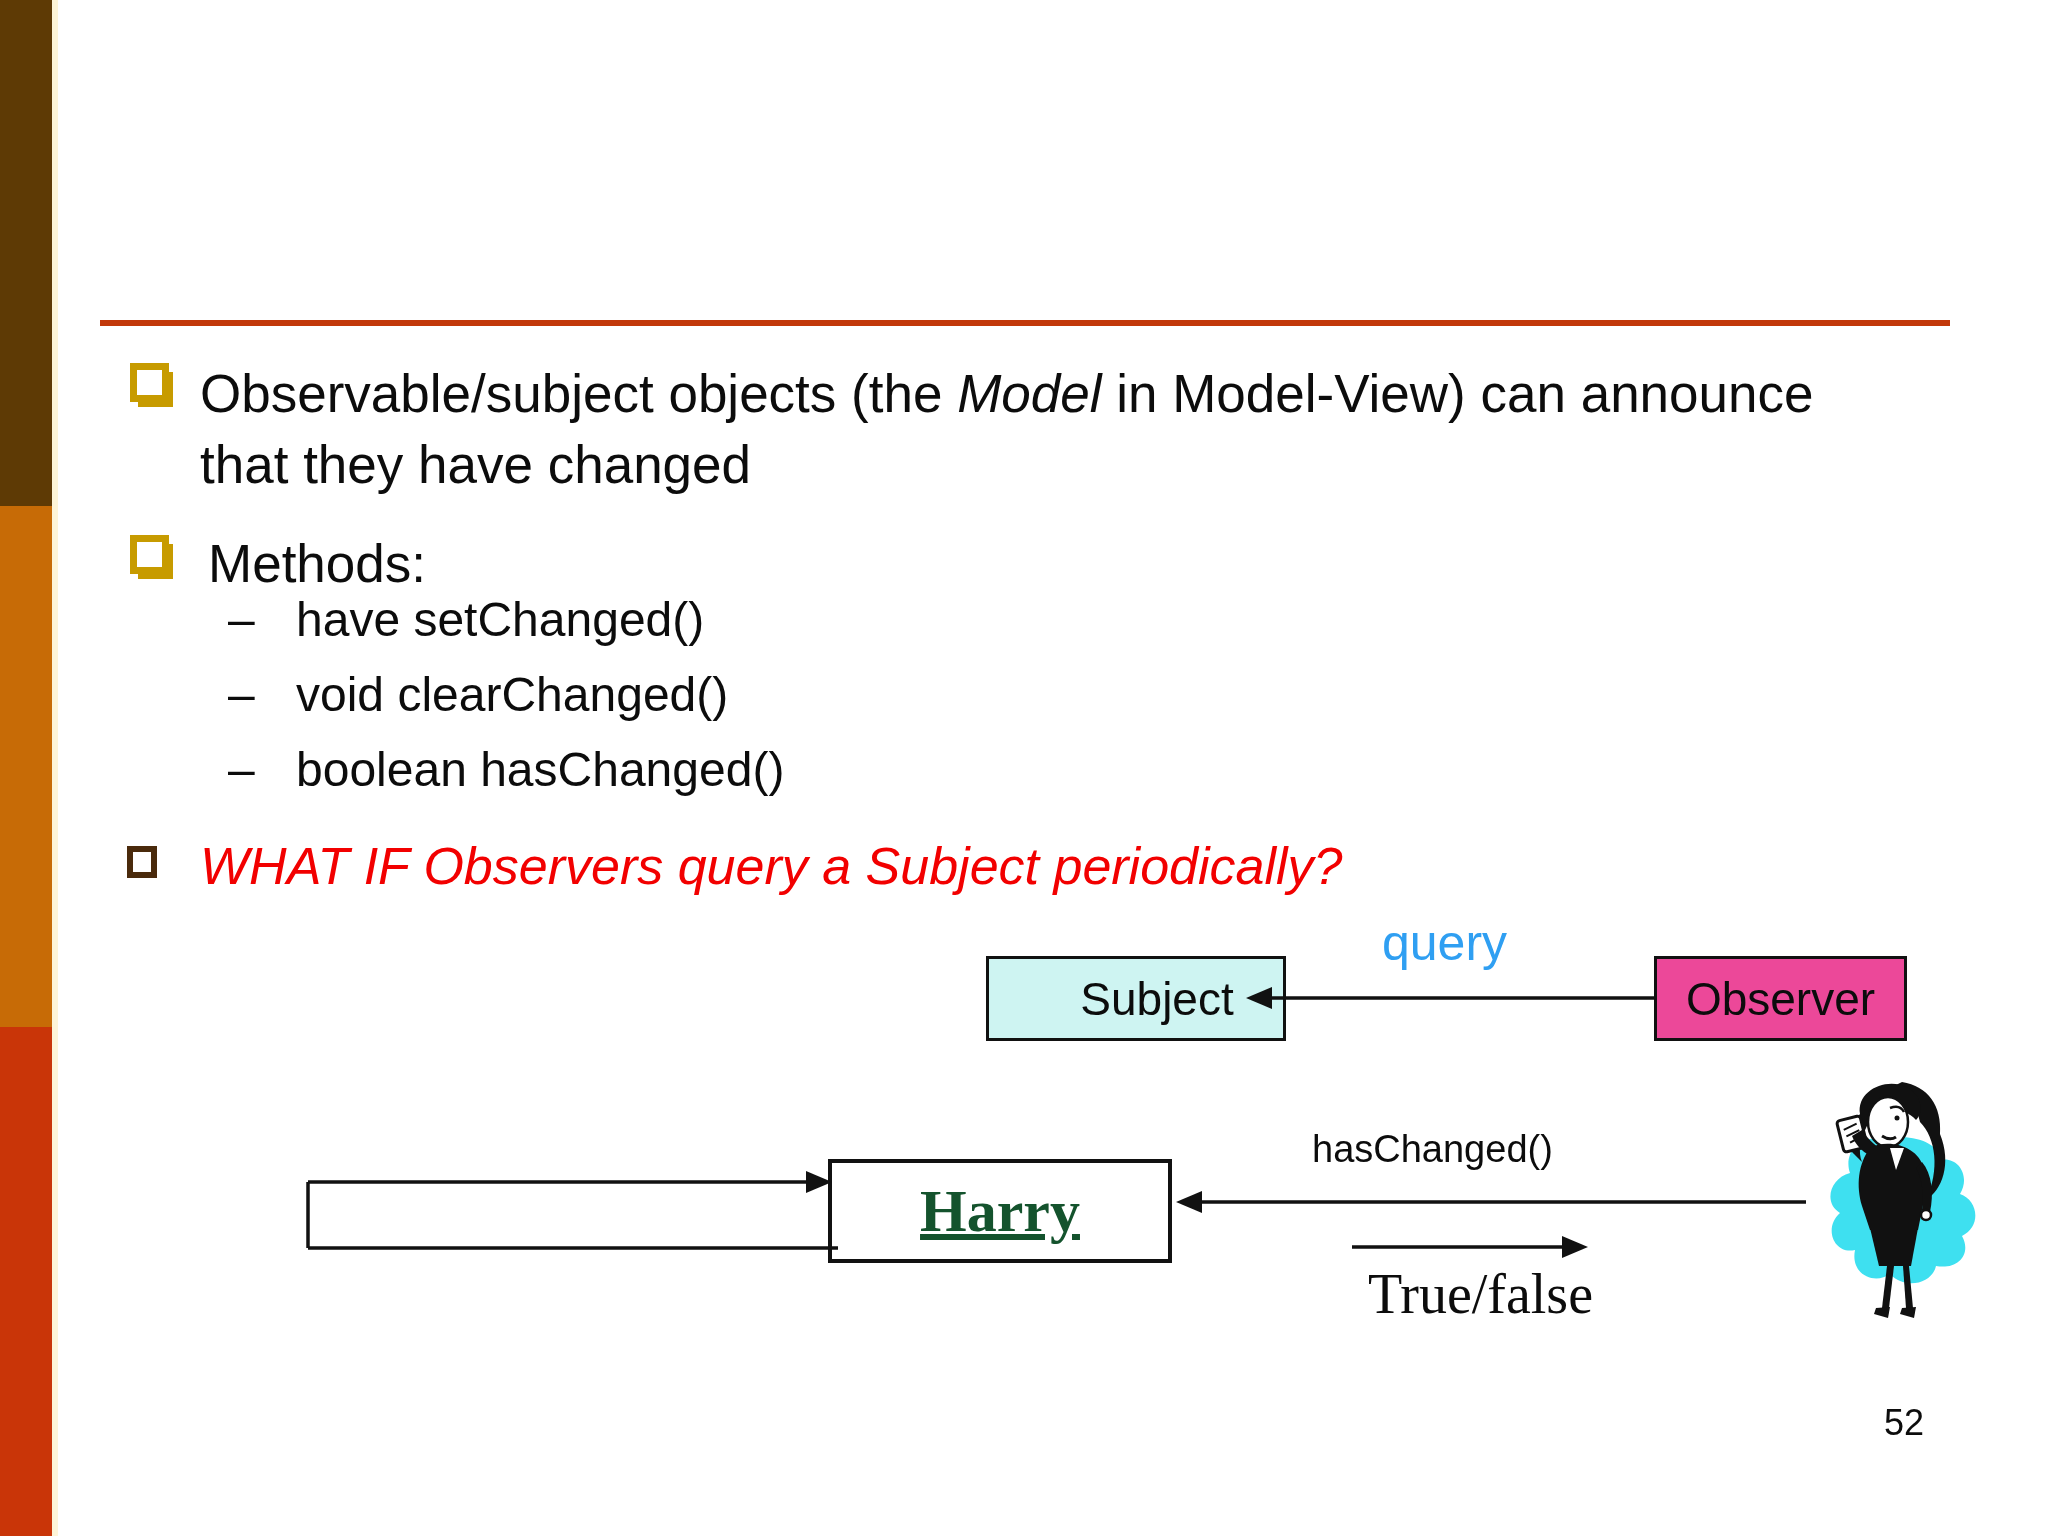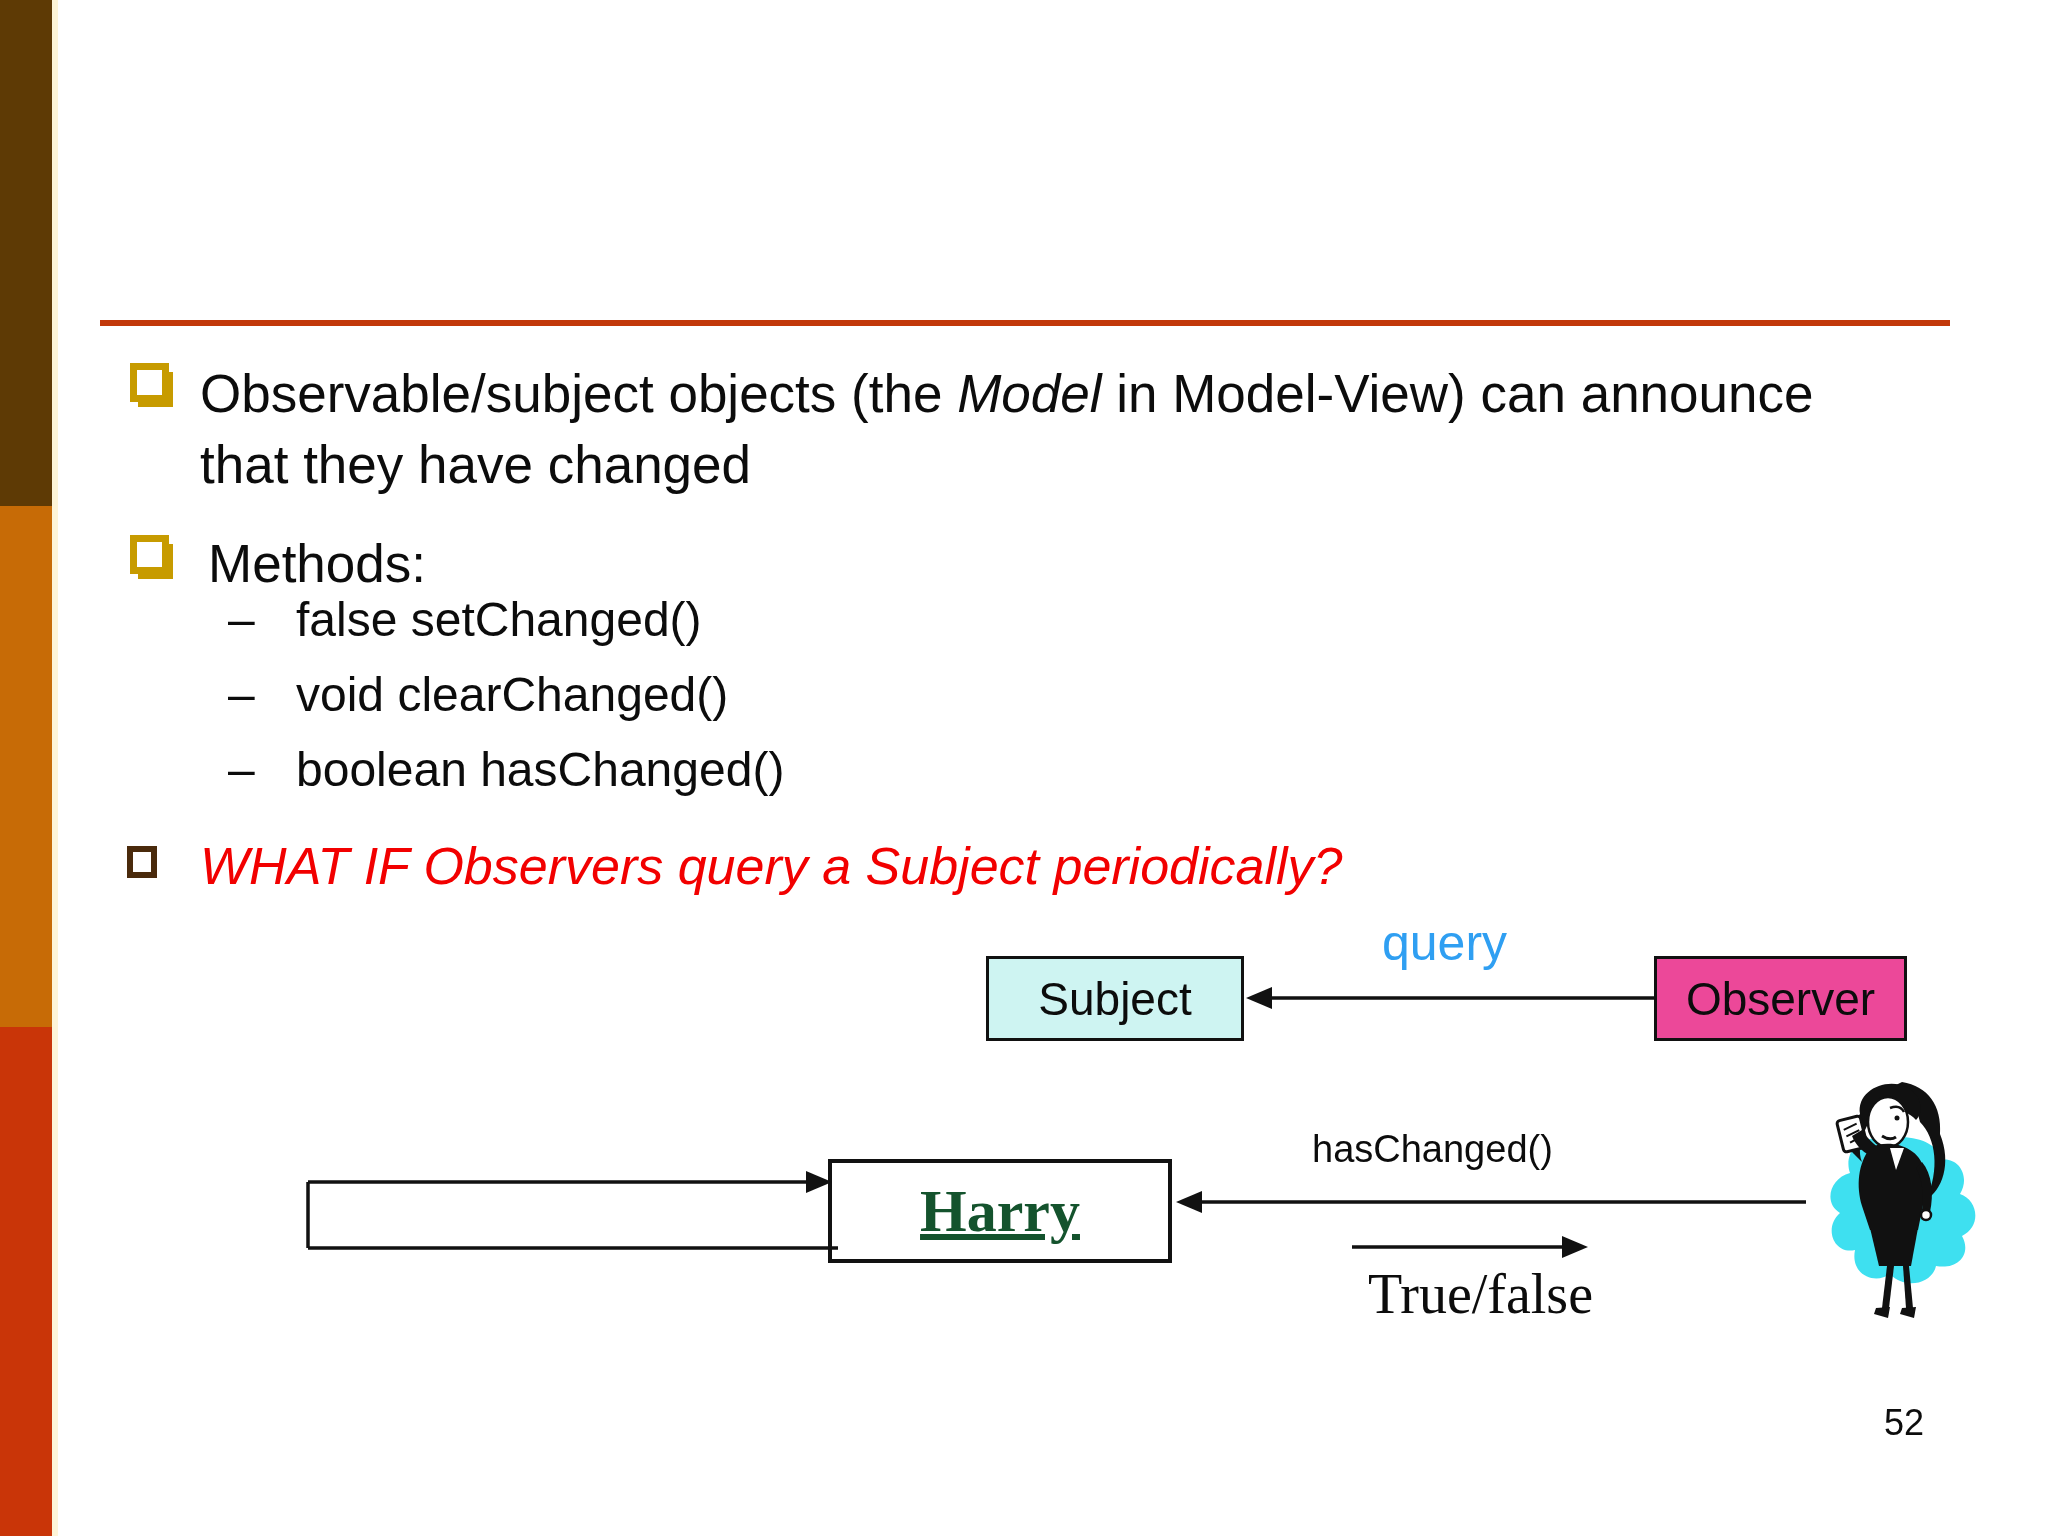--- a/index.html
+++ b/index.html
@@ -27,21 +27,21 @@
   .body-text{position:absolute;font-size:53px;line-height:71px;white-space:nowrap;}
   .method-row{position:absolute;font-size:48px;white-space:nowrap;}
   .method-dash{position:absolute;left:28px;}
   .method-label{position:absolute;left:96px;}
   .question{position:absolute;left:200px;top:836px;font-size:52px;font-style:italic;color:#f20000;white-space:nowrap;}
 
   
   .query-label{position:absolute;left:1382px;top:914px;font-size:50px;color:#2f9ff2;}
   .dbox{position:absolute;border:3px solid #111;display:flex;align-items:center;justify-content:center;
         font-size:46px;color:#0c0c0c;}
-  .subject-box{left:986px;top:956px;width:252px;height:79px;background:#cef4f2;}
+  .subject-box{left:986px;top:956px;width:252px;height:79px;background:#cef4f2;padding-left:42px;}
   .observer-box{left:1654px;top:956px;width:247px;height:79px;background:#ec4899;}
 
   
   .setchanged-label{position:absolute;left:358px;top:1108px;font-size:50px;}
   .harry-box{position:absolute;left:828px;top:1159px;width:336px;height:96px;background:#fff;border:4px solid #111;
              display:flex;align-items:center;justify-content:center;}
   .harry-label{font-family:"Liberation Serif",serif;font-size:60px;color:#14532d;text-decoration:underline;font-weight:bold;}
   .haschanged-label{position:absolute;left:1312px;top:1128px;font-size:38px;}
   .truefalse-label{position:absolute;left:1368px;top:1262px;font-family:"Liberation Serif",serif;font-size:56px;}
 
@@ -69,21 +69,21 @@
   <div class="body-text" style="left:200px;top:358px;">
     <span>Observable/subject objects (the </span><span style="font-style:italic">Model</span><span> in Model-View) can announce</span>
   </div>
   <div class="body-text" style="left:200px;top:429px;">that they have changed</div>
 
   <div class="bullet-gold" style="left:130px;top:535px;"></div>
   <div class="body-text" style="left:208px;top:528px;">Methods:</div>
 
   <div class="method-row" style="left:200px;top:592px;">
     <span class="method-dash">–</span>
-    <span class="method-label">false setChanged()</span>
+    <span class="method-label">have setChanged()</span>
   </div>
   <div class="method-row" style="left:200px;top:667px;">
     <span class="method-dash">–</span>
     <span class="method-label">void clearChanged()</span>
   </div>
   <div class="method-row" style="left:200px;top:742px;">
     <span class="method-dash">–</span>
     <span class="method-label">boolean hasChanged()</span>
   </div>
 

